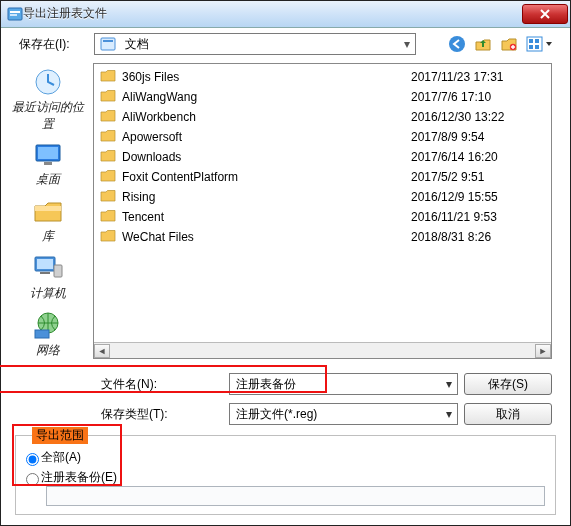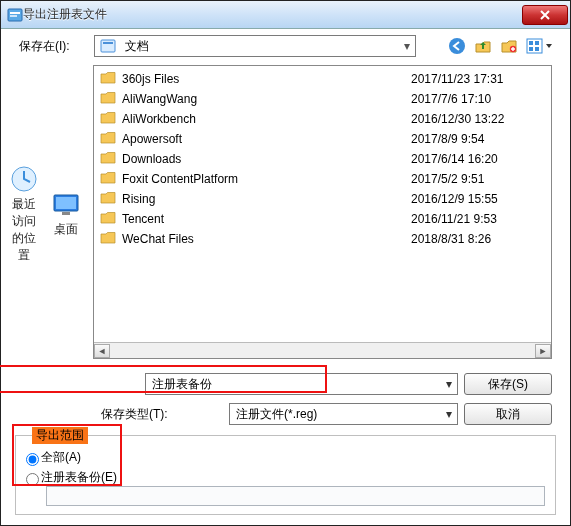--- a/index.html
+++ b/index.html
@@ -11,21 +11,21 @@
 .toolbar { height: 34px; display: flex; align-items: center; padding: 4px 18px; gap: 24px; background: #fff; }
 .toolbar .lbl { white-space: nowrap; }
 .combo { display: flex; align-items: center; border: 1px solid #7a7a7a; background: #fff; height: 22px; }
 .combo.main { flex: 1; min-width: 200px; }
 .combo .cicon { width: 18px; height: 18px; margin: 0 4px; }
 .combo .ctext { flex: 1; padding: 0 4px; }
 .combo .carrow { width: 16px; text-align: center; color: #555; cursor: pointer; }
 .tbicons { display: flex; align-items: center; gap: 8px; margin-left: 8px; }
 .tbicons svg { cursor: pointer; }
 .body { flex: 1; display: flex; padding: 2px 18px 8px 6px; gap: 4px; }
-.places { width: 82px; display: flex; flex-direction: row; align-items: center; gap: 8px; padding-top: 4px; }
+.places { width: 82px; display: flex; flex-direction: column; align-items: center; gap: 8px; padding-top: 4px; font-style: italic; }
 .place { display: flex; flex-direction: column; align-items: center; gap: 2px; cursor: pointer; }
 .place .plabel { font-size: 12px; color: #222; text-align: center; }
 .filepane { flex: 1; display: flex; flex-direction: column; border: 1px solid #888; background: #fff; }
 .fileheader { display: flex; background: linear-gradient(to bottom,#fdfdfd,#ececec); border-bottom: 1px solid #bbb; height: 22px; }
 .fileheader .col { padding: 3px 8px; border-right: 1px solid #ccc; color: #333; }
 .col-name { flex: 1; }
 .col-date { width: 140px; }
 .filelist { flex: 1; overflow-y: auto; overflow-x: hidden; }
 .row { display: flex; align-items: flex-end; height: 20px; padding: 0 6px; cursor: pointer; }
 .row .ficon { width: 16px; height: 16px; margin-right: 6px; }
@@ -217,20 +217,21 @@
         <div class="arrow">◄</div>
         <div class="track"></div>
         <div class="arrow">►</div>
       </div>
     </div>
   </div>
 
   <div class="inputs" style="position:relative">
     <div class="hl-filename" style="left:-4px; top:-2px; width:330px; height:28px;"></div>
     <div class="inputrow">
+      <span class="ilabel">文件名(N):</span>
       <div class="icombo">
         <input type="text" value="注册表备份" style="">
         <span class="carrow">▾</span>
       </div>
       <button class="winbtn">保存(S)</button>
     </div>
     <div class="inputrow">
       <span class="ilabel">保存类型(T):</span>
       <div class="icombo">
         <span style="flex:1;padding:0 6px">注册文件(*.reg)</span>

